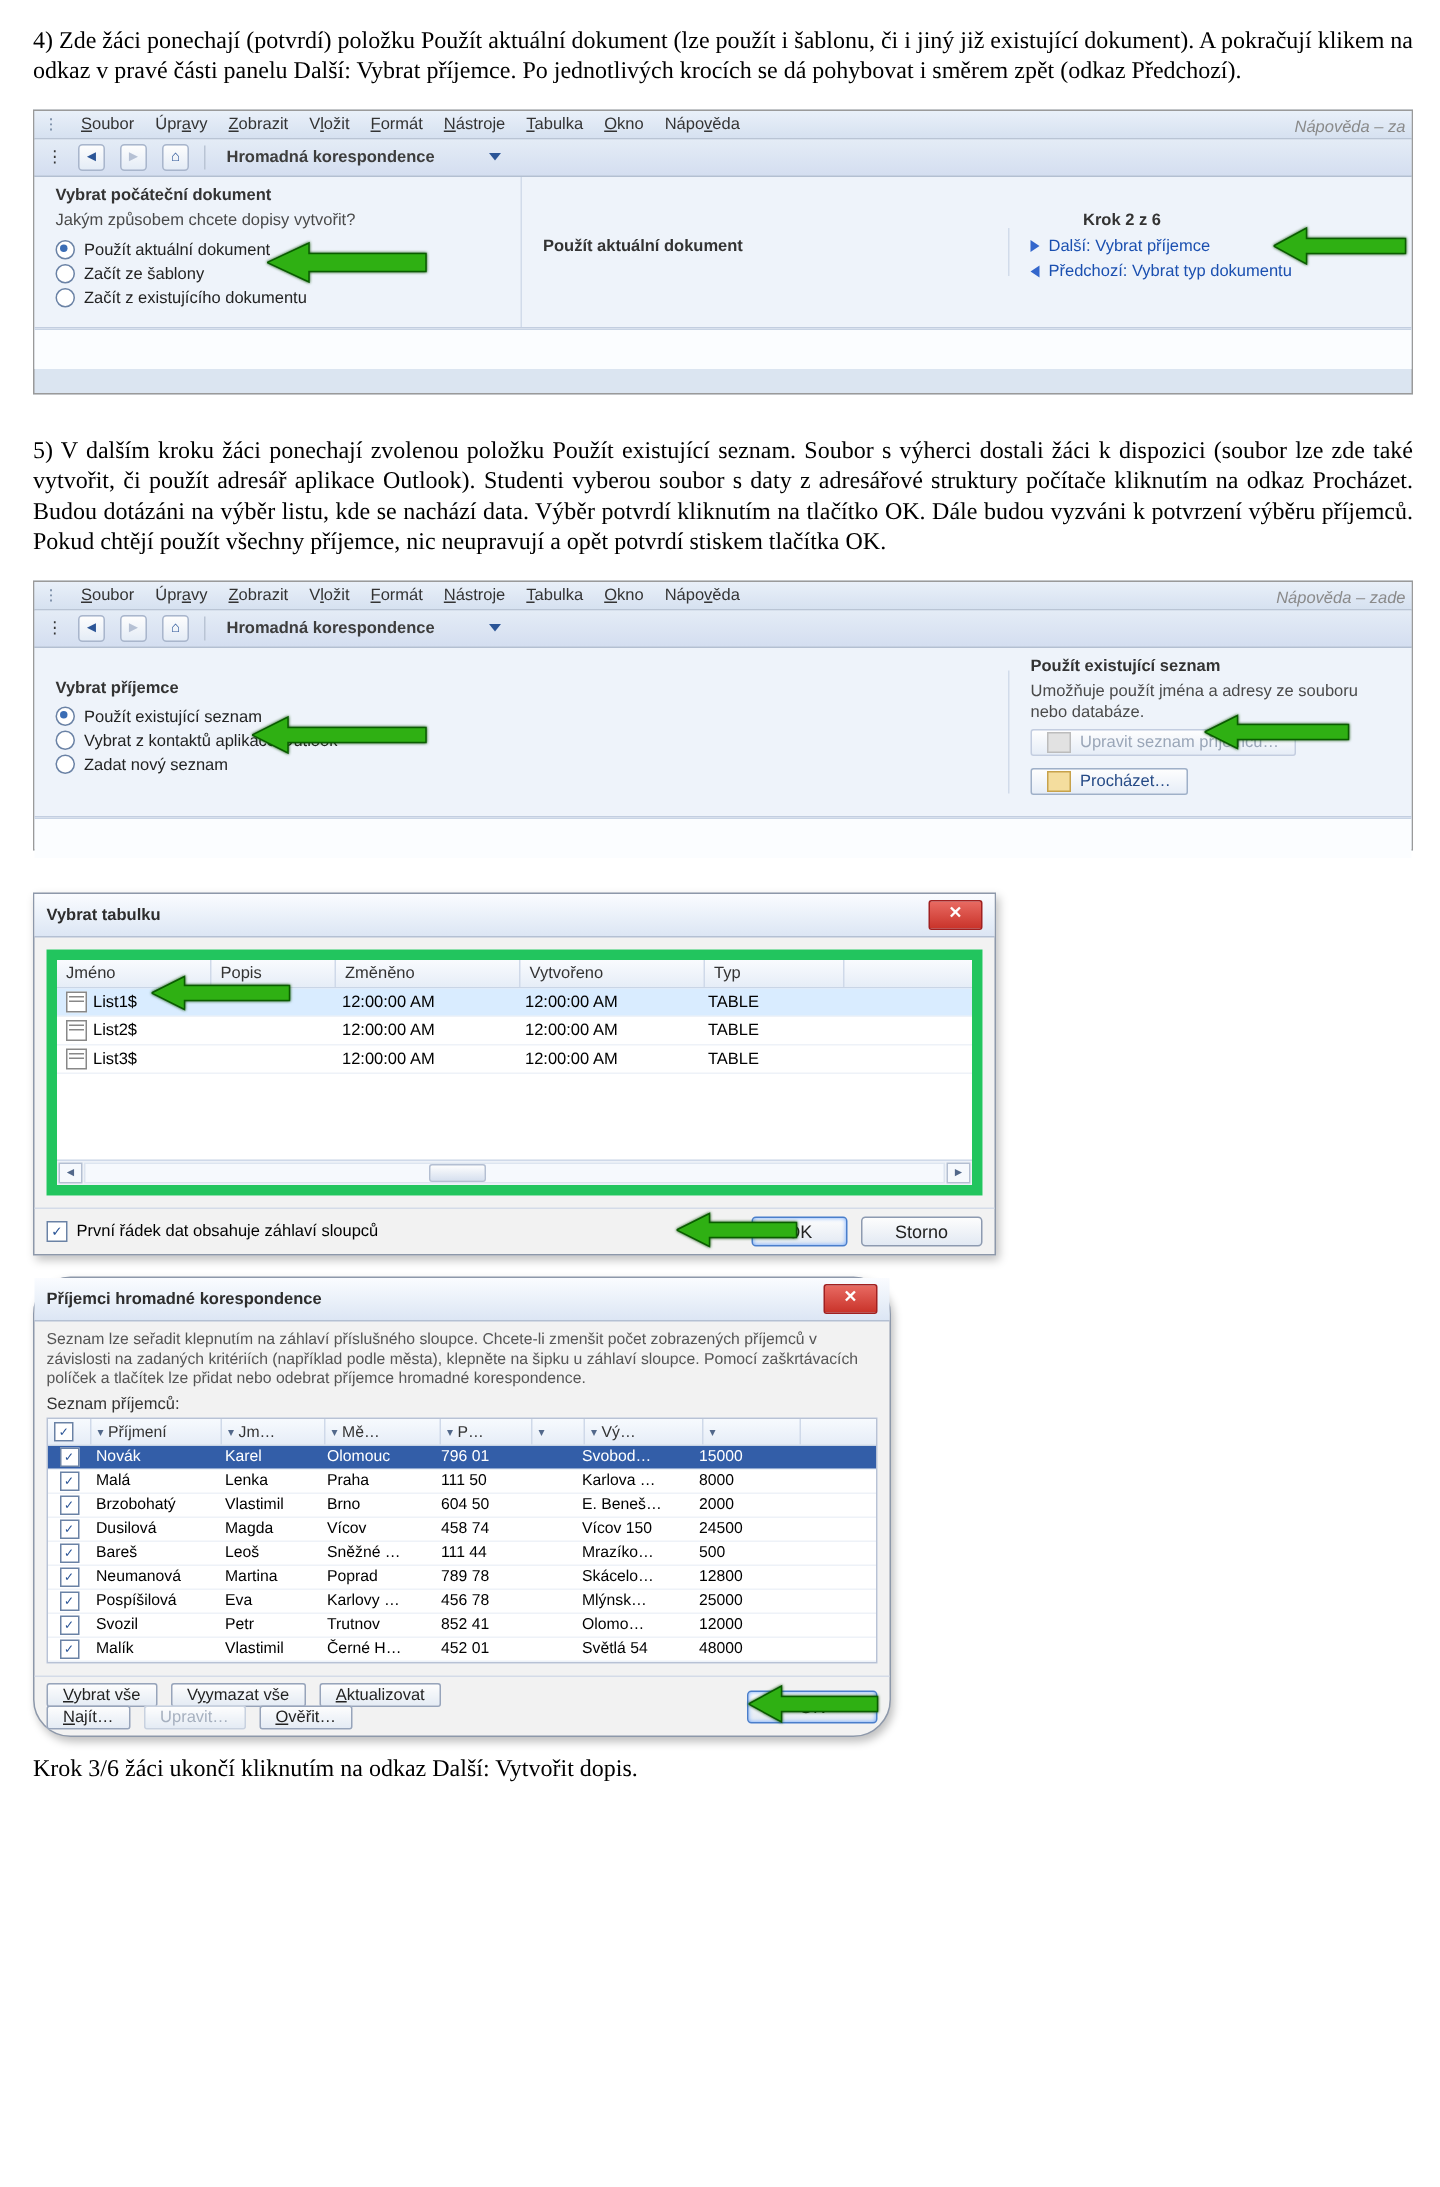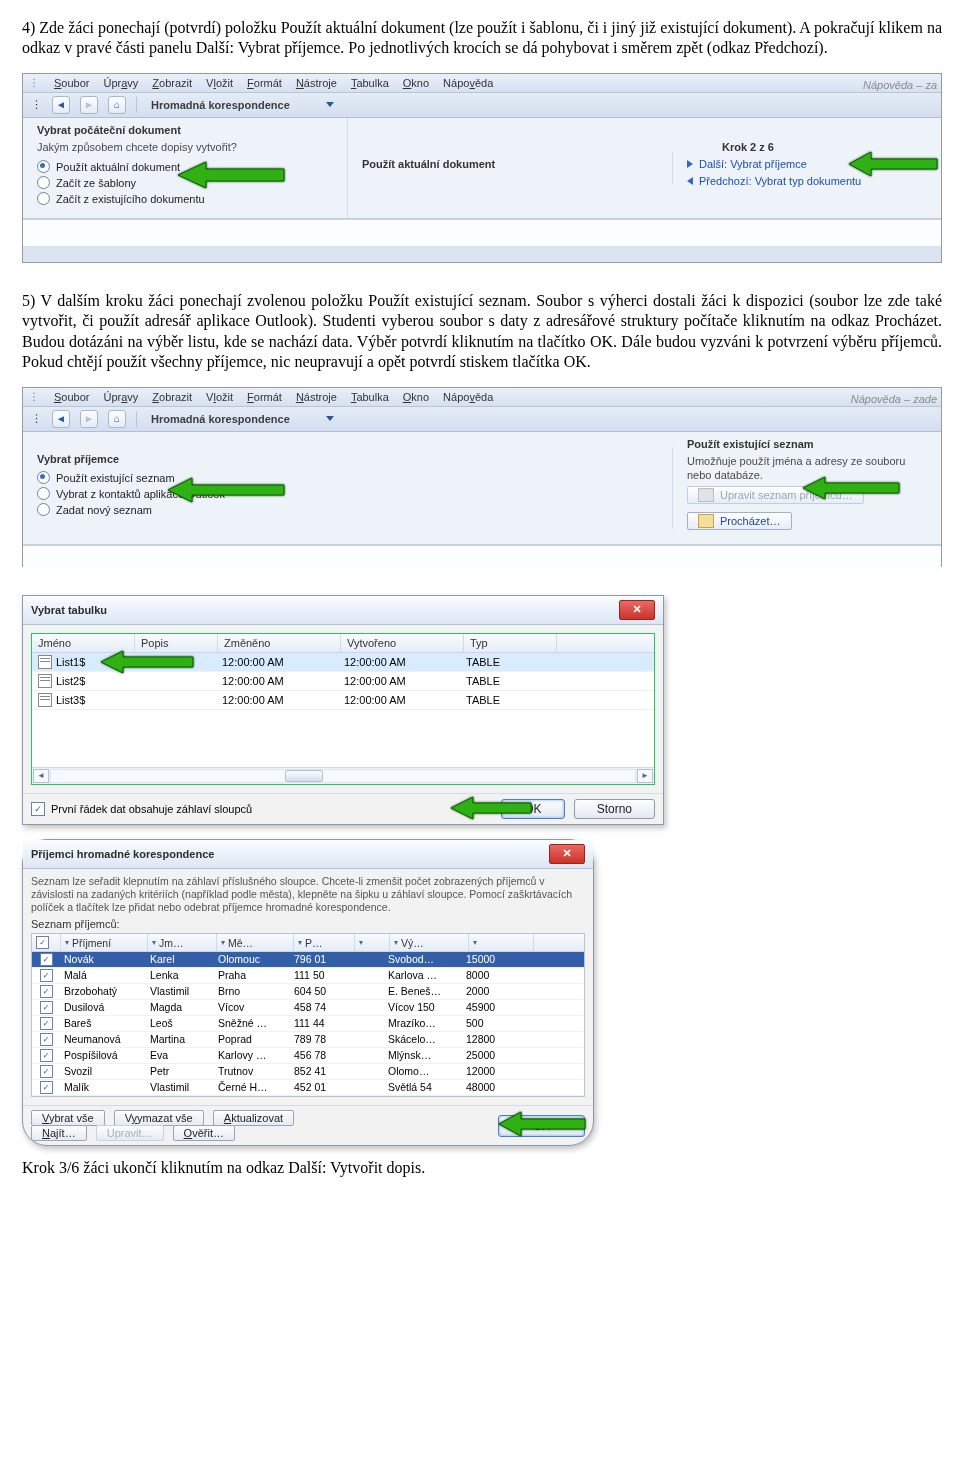--- a/index.html
+++ b/index.html
@@ -135,21 +135,21 @@
     padding:4px 8px; font-weight:bold; color:#2d2d2d;
     display:flex; justify-content:space-between; align-items:center;
   }
   .dlg-close {
     width:34px;height:18px;border:1px solid #a02020;border-radius:2px;
     background:linear-gradient(#e86a62,#c9332a);
     color:#fff;text-align:center;font-weight:bold;line-height:16px;
   }
   .dlg-body { padding:8px; }
   .tbl-wrap {
-    border:1px solid #22c55e;
+    border:7px solid #22c55e;
     background:#fff;
     height:150px;
     overflow:hidden;
     position:relative;
   }
   .tbl-header, .tbl-row {
     display:flex;
   }
   .tbl-header {
     background:linear-gradient(#f9fbfe,#e6edf7);
@@ -515,21 +515,21 @@
           <div class="recip-row">
             <div class="rcell rc0">
               <span class="ck">✓</span>
             </div>
             <div class="rcell rc1">Dusilová</div>
             <div class="rcell rc2">Magda</div>
             <div class="rcell rc3">Vícov</div>
             <div class="rcell rc4">458 74</div>
             <div class="rcell rc5"></div>
             <div class="rcell rc6">Vícov 150</div>
-            <div class="rcell rc7">45900</div>
+            <div class="rcell rc7">24500</div>
           </div>
           <div class="recip-row">
             <div class="rcell rc0">
               <span class="ck">✓</span>
             </div>
             <div class="rcell rc1">Bareš</div>
             <div class="rcell rc2">Leoš</div>
             <div class="rcell rc3">Sněžné …</div>
             <div class="rcell rc4">111 44</div>
             <div class="rcell rc5"></div>

